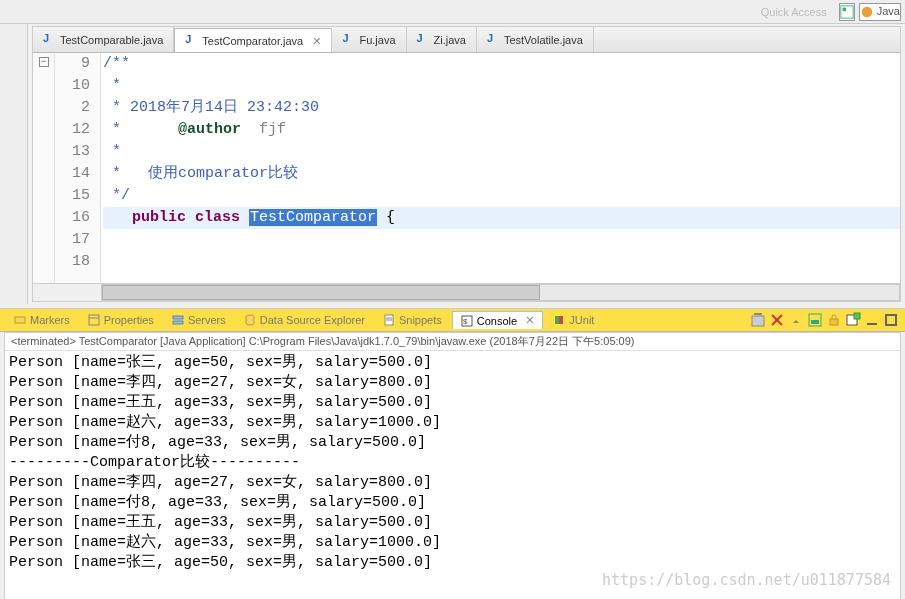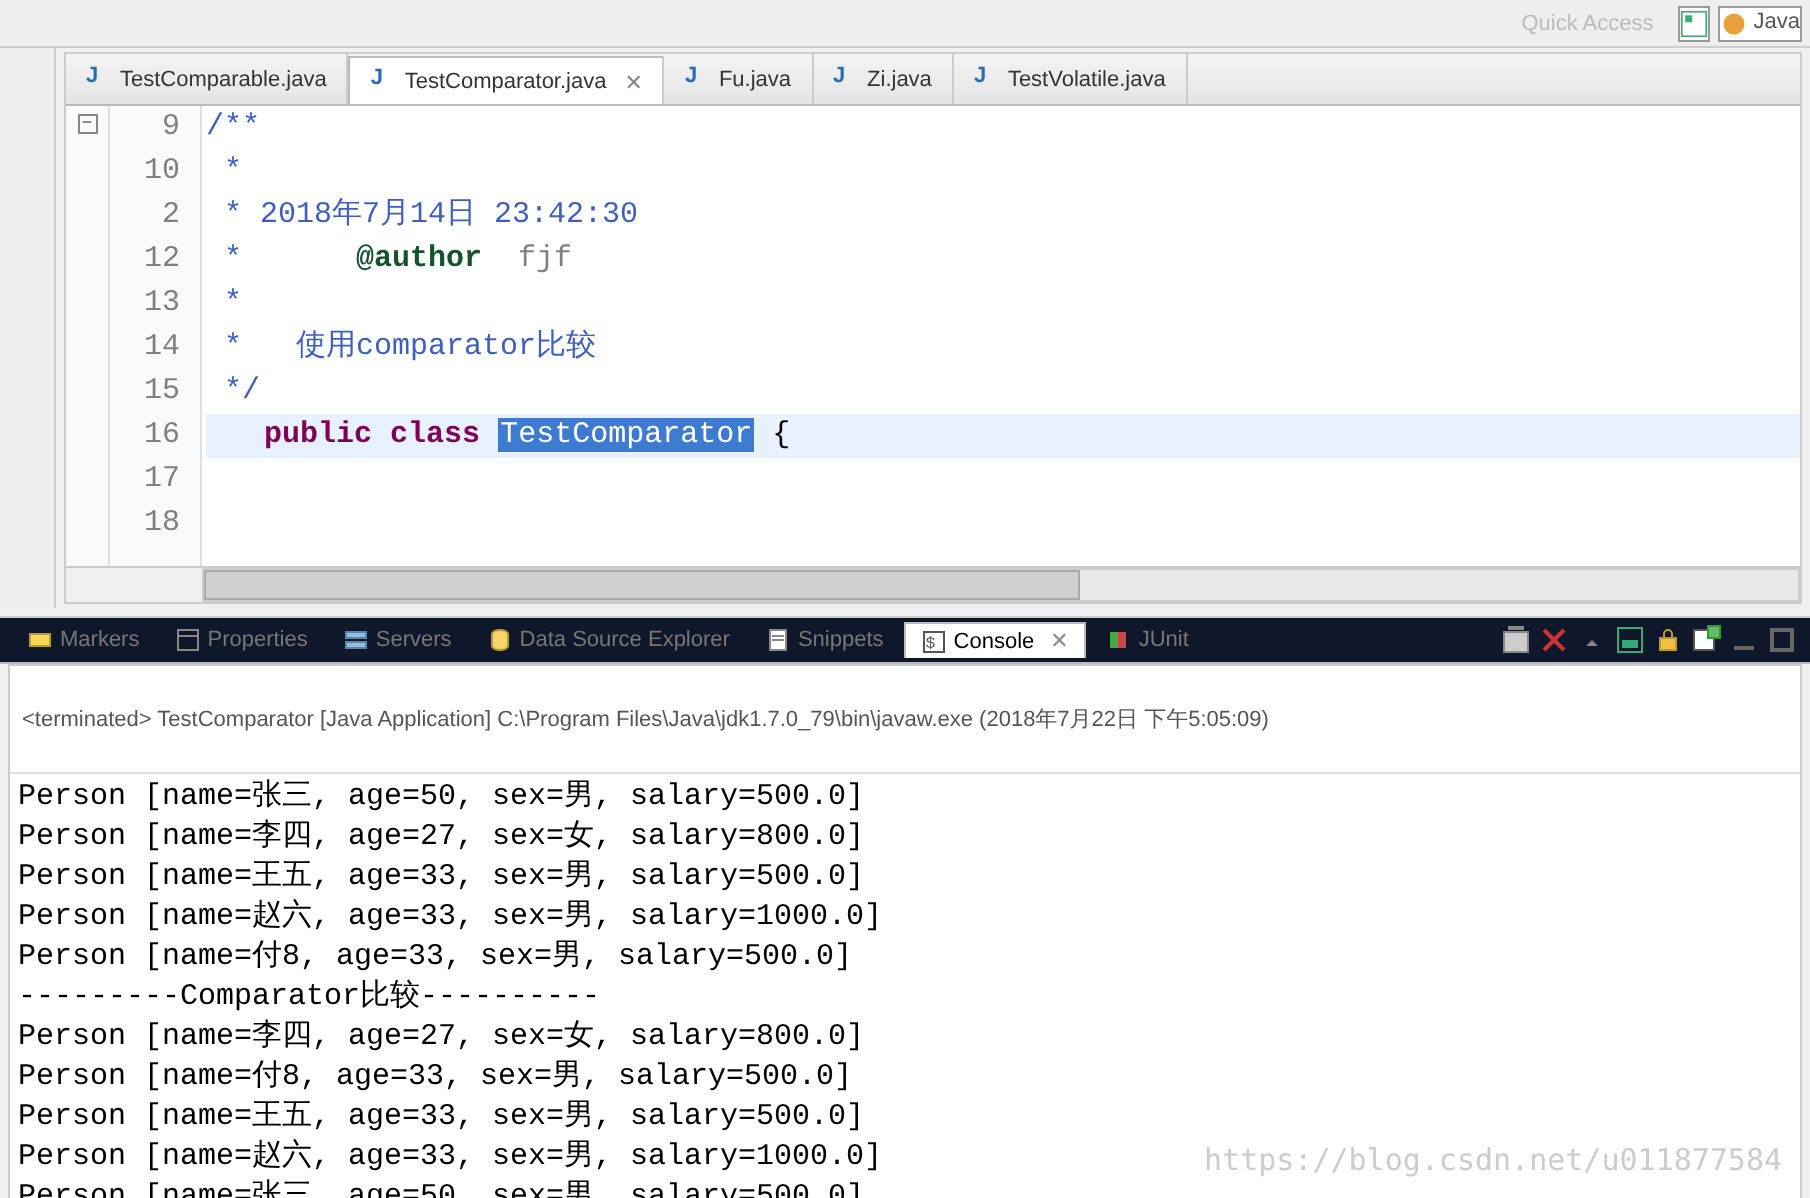--- a/index.html
+++ b/index.html
@@ -113,21 +113,21 @@
   .hscroll-wrap .spacer { width:68px; }
   .hscroll-track { flex:1; background:#e8e8e8; border:1px solid #ccc; position:relative; }
   .hscroll-thumb { position:absolute; left:0; top:0; bottom:0; width:55%; background:#cfcfcf; border:1px solid #aaa; }
 
   .views-row {
     display: flex;
     align-items: center;
     height: 24px;
     padding: 0 6px;
     gap: 2px;
-    background: #0f172a;
+    background: #fde047;
     border-top: 1px solid #ccc;
     border-bottom: 1px solid #bbb;
     margin-top: 4px;
     font-size: 11px;
     color: #777;
   }
   .view-tab {
     display: flex; align-items: center; gap: 4px;
     padding: 2px 8px; cursor: pointer;
   }
@@ -139,21 +139,21 @@
   .console-pane {
     background: #fff;
     margin: 0 4px;
     border: 1px solid #ccc;
     height: 280px;
     display:flex; flex-direction:column;
   }
   .console-header {
     font-size: 11px;
     color: #555;
-    padding: 19px 6px;
+    padding: 1px 6px;
     border-bottom: 1px solid #e0e0e0;
   }
   .console-body {
     flex:1;
     font-family: Consolas, "Courier New", monospace;
     font-size: 15px;
     line-height: 20px;
     padding: 2px 4px;
     white-space: pre;
     overflow:hidden;

